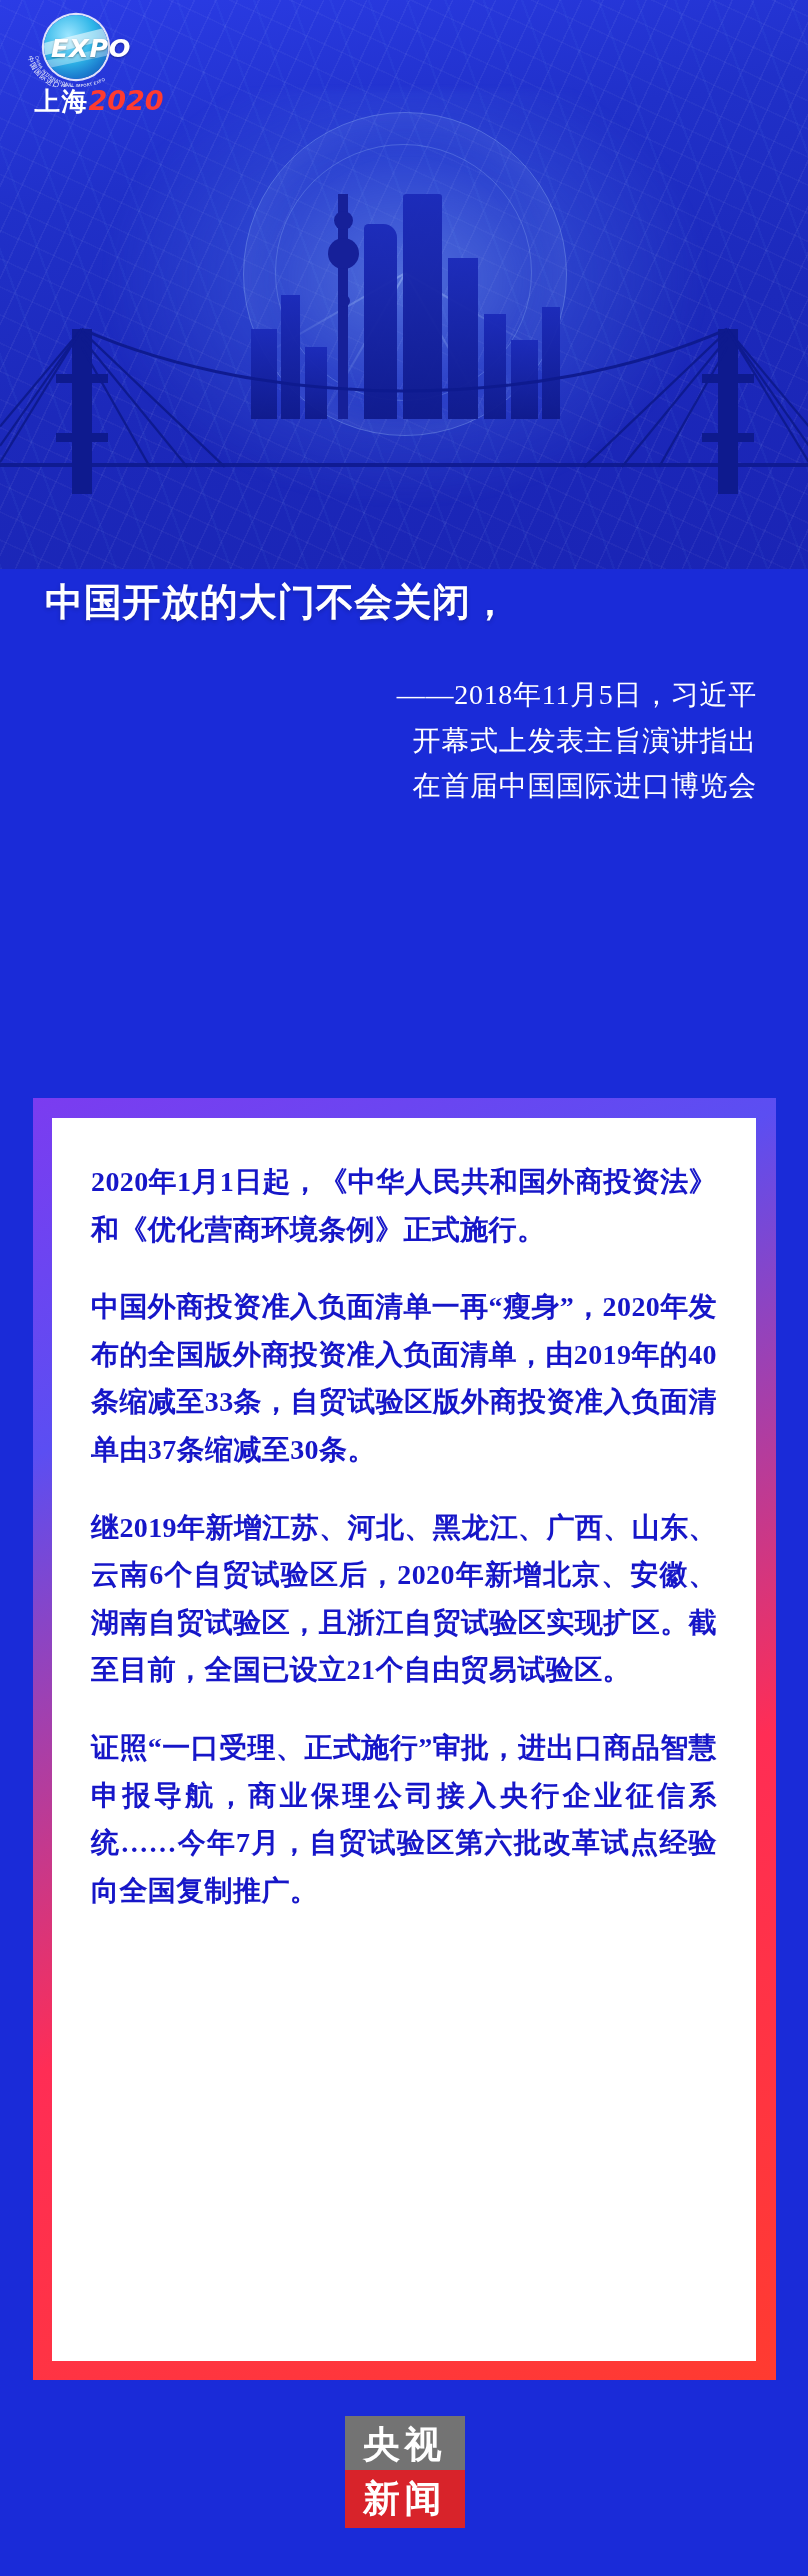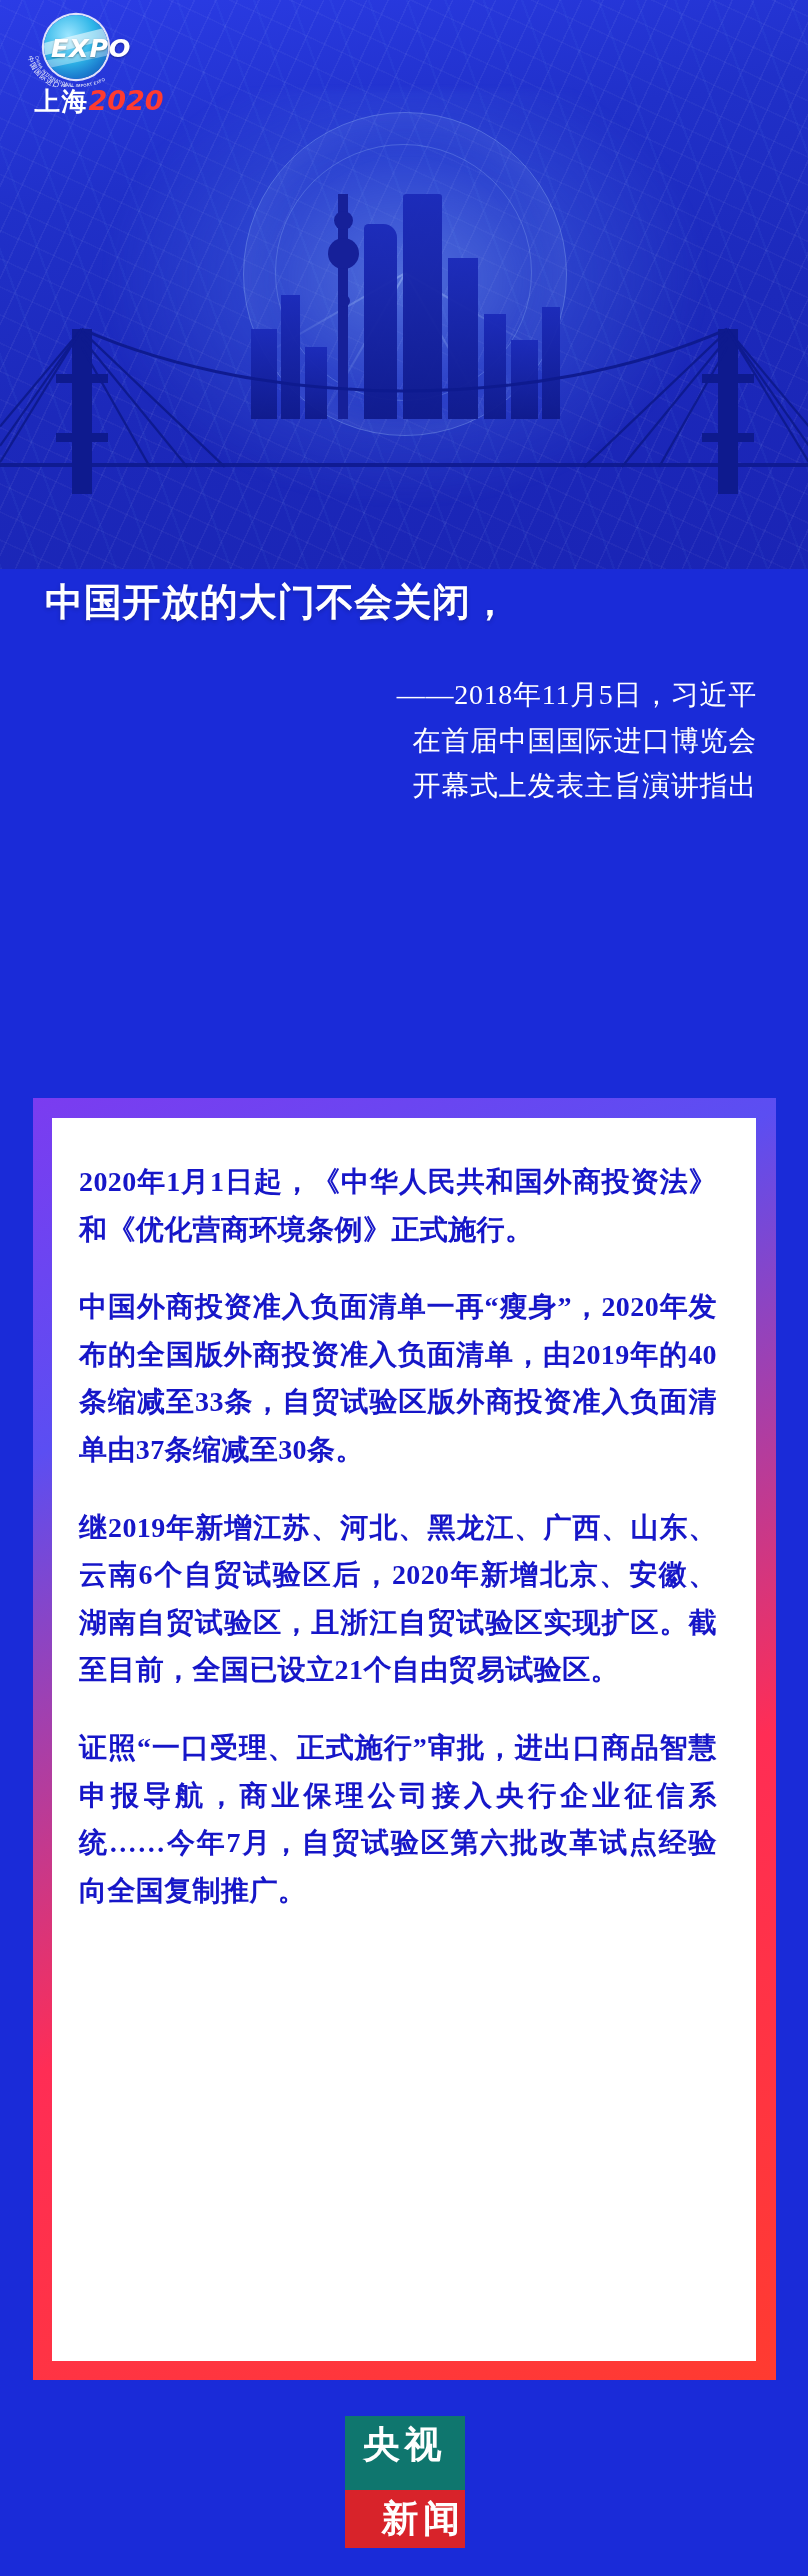--- a/index.html
+++ b/index.html
@@ -240,21 +240,21 @@
     box-sizing: border-box;
   }
   .card-inner {
     position: absolute;
     left: 52px;
     top: 1118px;
     width: 704px;
     height: 1243px;
     background: #ffffff;
     box-sizing: border-box;
-    padding: 40px 39px 30px 27px;
+    padding: 40px 39px 30px 39px;
   }
   .para {
     color: #1616c8;
     font-size: 28px;
     line-height: 1.70;
     letter-spacing: 0.4px;
     margin: 0 0 30px 0;
     text-align: justify;
     font-weight: 600;
   }
@@ -271,39 +271,39 @@
   .cctv-logo {
     position: absolute;
     left: 50%;
     transform: translateX(-50%);
     top: 12px;
     width: 120px;
     height: 120px;
   }
   .cctv-top {
     width: 120px;
-    height: 74px;
-    background: #0f766e;
+    height: 54px;
+    background: #737373;
     color: #ffffff;
     font-size: 37px;
     font-weight: bold;
     line-height: 58px;
     text-align: center;
     letter-spacing: 4.5px;
     box-sizing: border-box;
   }
   .cctv-bottom {
     width: 120px;
     height: 58px;
     background: #d8232a;
     color: #ffffff;
     font-size: 37px;
     font-weight: bold;
     line-height: 58px;
-    text-align: right;
+    text-align: center;
     letter-spacing: 4.5px;
     box-sizing: border-box;
   }
 </style>
 </head>
 <body>
 
 <div class="hero">
   <div class="hero-texture"></div>
   <div class="hero-glow"></div>
@@ -382,22 +382,22 @@
     <div class="logo-city"><span>上海</span><span class="yr">2020</span></div>
   </div>
 </div>
 
 <div class="quote-wrap">
   <div class="quote-main">
     <div>中国开放的大门不会关闭，</div>
   </div>
   <div class="quote-attr">
     <div>——2018年11月5日，习近平</div>
+    <div>开幕式上发表主旨演讲指出</div>
     <div>在首届中国国际进口博览会</div>
-    <div>开幕式上发表主旨演讲指出</div>
   </div>
 </div>
 
 <div class="card-outer"></div>
 <div class="card-inner">
   <p class="para">2020年1月1日起，《中华人民共和国外商投资法》和《优化营商环境条例》正式施行。</p>
   <p class="para">中国外商投资准入负面清单一再“瘦身”，2020年发布的全国版外商投资准入负面清单，由2019年的40条缩减至33条，自贸试验区版外商投资准入负面清单由37条缩减至30条。</p>
   <p class="para">继2019年新增江苏、河北、黑龙江、广西、山东、云南6个自贸试验区后，2020年新增北京、安徽、湖南自贸试验区，且浙江自贸试验区实现扩区。截至目前，全国已设立21个自由贸易试验区。</p>
   <p class="para">证照“一口受理、正式施行”审批，进出口商品智慧申报导航，商业保理公司接入央行企业征信系统……今年7月，自贸试验区第六批改革试点经验向全国复制推广。</p>
 </div>

